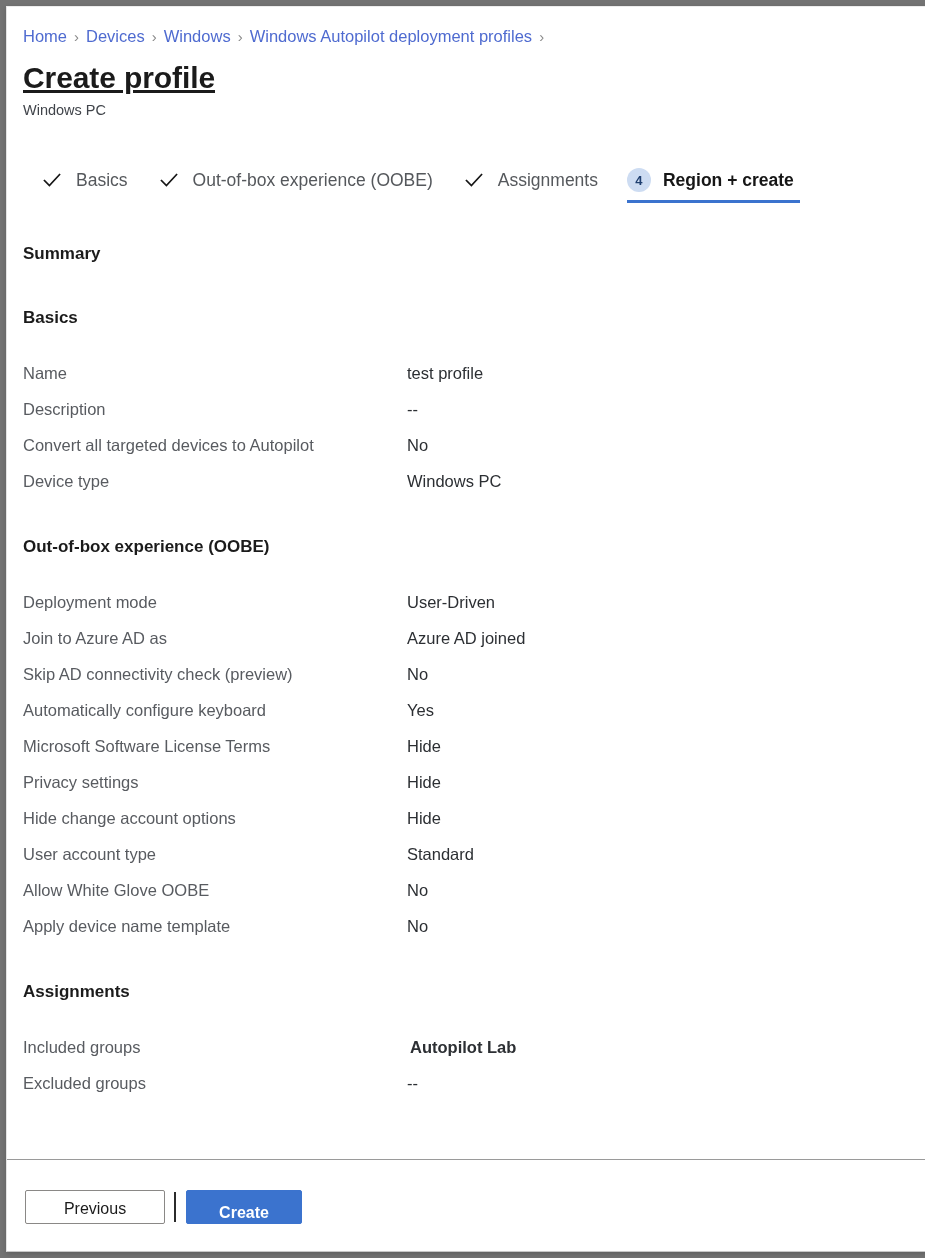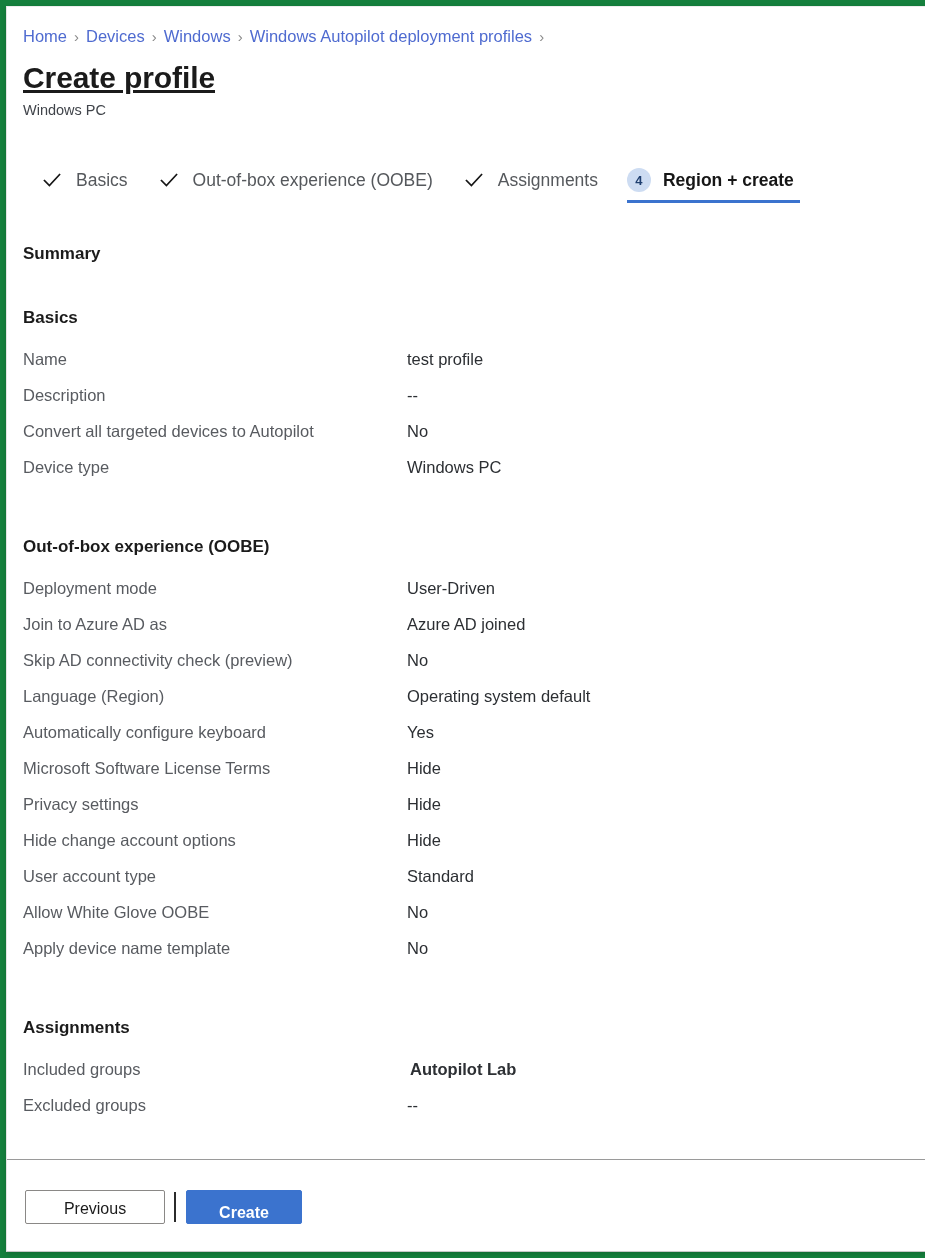--- a/index.html
+++ b/index.html
@@ -11,21 +11,21 @@
   body {
     font-family: "Liberation Sans", sans-serif;
     -webkit-font-smoothing: antialiased;
   }
 
   #page {
     position: relative;
     width: 925px;
     height: 1258px;
     overflow: hidden;
-    background: #15803d;
+    background: #737373;
     box-sizing: border-box;
   }
 
   
   .blade {
     position: absolute;
     left: 6px;
     top: 6px;
     width: 933px;
     height: 1246px;
@@ -164,21 +164,21 @@
   .section:first-of-type { margin-top: 42px; }
   .section-head {
     font-size: 17px;
     font-weight: 600;
     color: #1b1b1b;
     line-height: 22px;
     margin-bottom: 19px;
   }
   .kv-row {
     display: flex;
-    align-items: flex-start;
+    align-items: flex-end;
     height: 36px;
   }
   .kv-key {
     width: 384px;
     flex: 0 0 384px;
     font-size: 16.5px;
     color: #585b60;
     line-height: 22px;
   }
   .kv-val {
@@ -311,24 +311,20 @@
               </div>
               <div class="kv-row">
                 <div class="kv-key">Join to Azure AD as</div>
                 <div class="kv-val">Azure AD joined</div>
               </div>
               <div class="kv-row">
                 <div class="kv-key">Skip AD connectivity check (preview)</div>
                 <div class="kv-val">No</div>
               </div>
               <div class="kv-row">
-                <div class="kv-key">Language (Region)</div>
-                <div class="kv-val">Operating system default</div>
-              </div>
-              <div class="kv-row">
                 <div class="kv-key">Automatically configure keyboard</div>
                 <div class="kv-val">Yes</div>
               </div>
               <div class="kv-row">
                 <div class="kv-key">Microsoft Software License Terms</div>
                 <div class="kv-val">Hide</div>
               </div>
               <div class="kv-row">
                 <div class="kv-key">Privacy settings</div>
                 <div class="kv-val">Hide</div>

